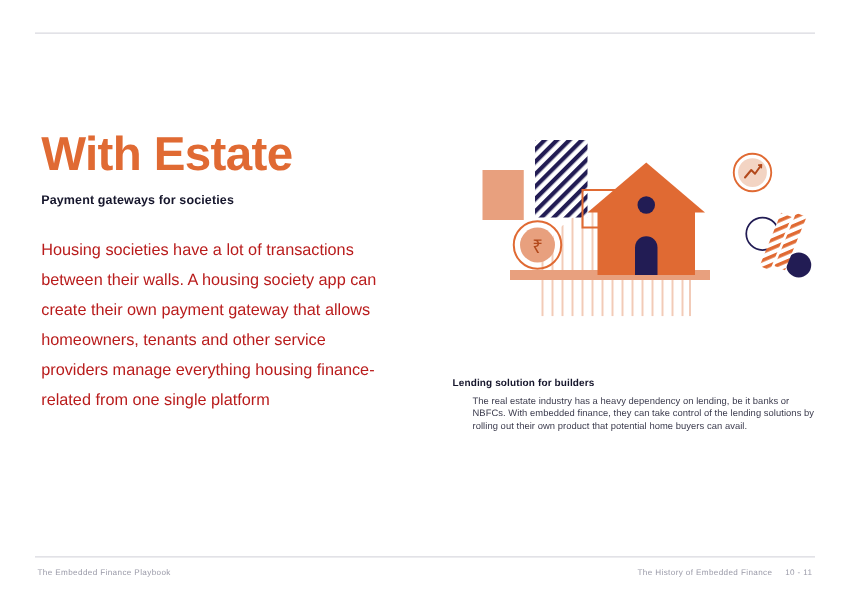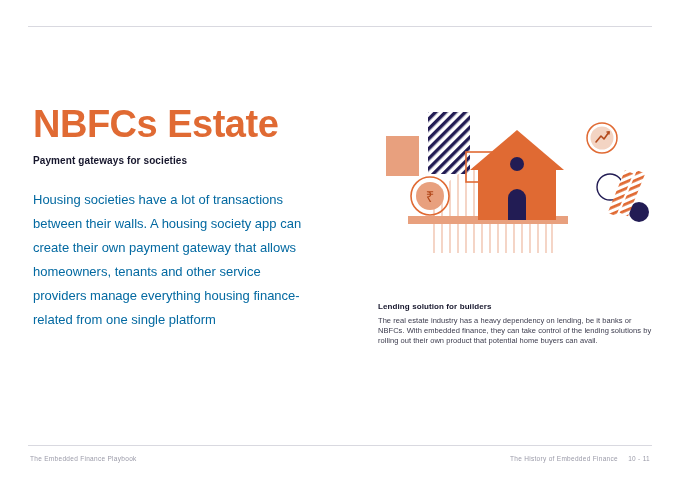--- a/index.html
+++ b/index.html
@@ -60,41 +60,41 @@
   .subtitle {
     font-size: 10px;
     font-weight: bold;
     color: #16162c;
     margin: 0 0 22px 0;
     letter-spacing: 0.1px;
   }
   .body-copy {
     font-size: 13px;
     line-height: 24px;
-    color: #0369a1;
+    color: #b91c1c;
     margin: 0;
     max-width: 275px;
   }
 
   
   .right-col {
     position: absolute;
     left: 378px;
     top: 108px;
     width: 275px;
   }
   .art {
     position: relative;
     width: 275px;
     height: 175px;
   }
 
   .note-title {
     position: absolute;
-    left: 378px;
+    left: 362px;
     top: 302px;
     width: 275px;
     font-size: 8px;
     font-weight: bold;
     color: #16162c;
     letter-spacing: 0.1px;
   }
   .note-body {
     position: absolute;
     left: 378px;
@@ -134,21 +134,21 @@
 </style>
 </head>
 <body>
 
 <div class="slide">
 
   <div class="rule-top"></div>
   <div class="rule-bottom"></div>
 
   <div class="left-col">
-    <h1 class="title">NBFCs Estate</h1>
+    <h1 class="title">With Estate</h1>
     <h2 class="subtitle">Payment gateways for societies</h2>
     <p class="body-copy">Housing societies have a lot of transactions between their walls. A housing society app can create their own payment gateway that allows homeowners, tenants  and other service providers manage everything housing finance-related from one single platform</p>
   </div>
 
   <div class="right-col">
     <div class="art">
       <svg width="275" height="180" viewBox="0 0 275 180" xmlns="http://www.w3.org/2000/svg">
         <defs>
           <pattern id="navyHatch" width="7" height="7" patternUnits="userSpaceOnUse" patternTransform="rotate(45)">
             <rect width="7" height="7" fill="#ffffff"></rect>

